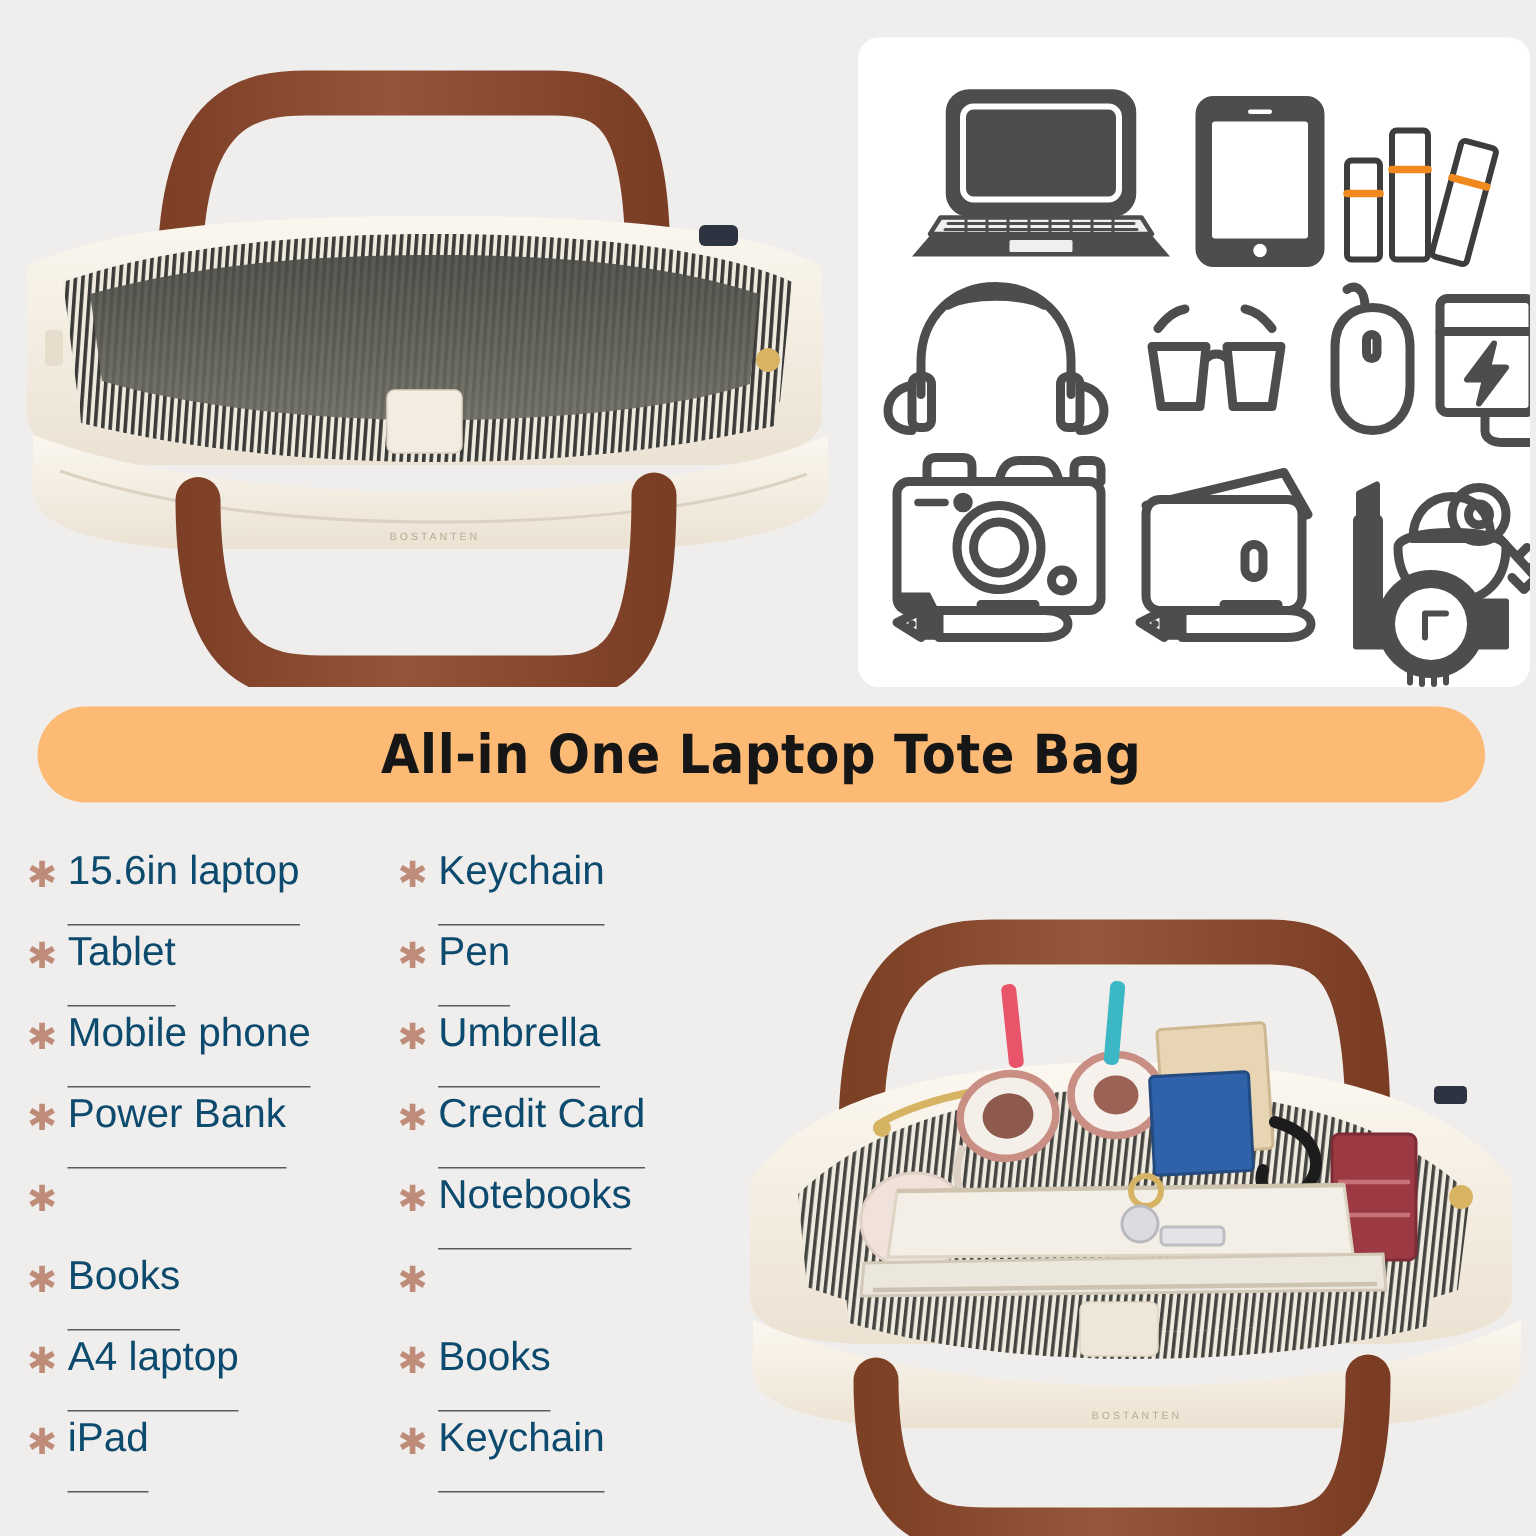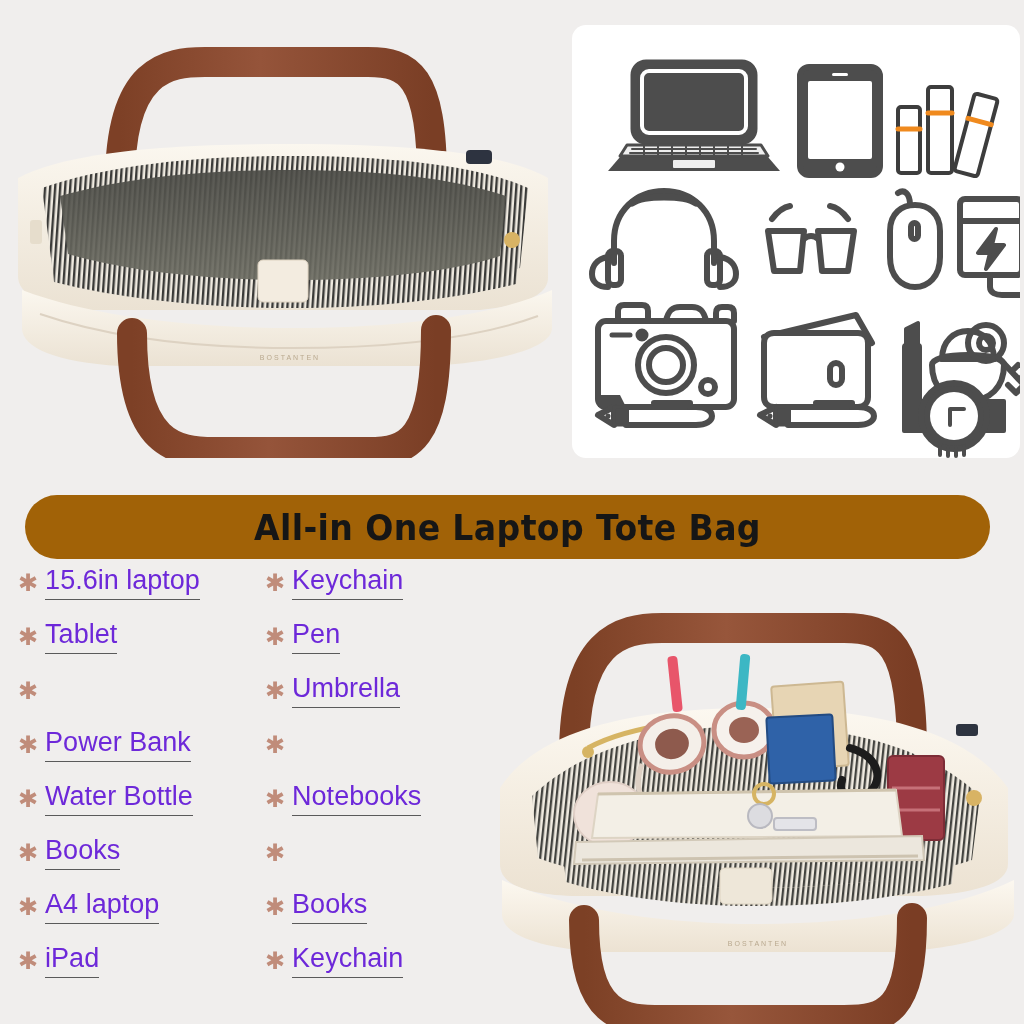--- a/index.html
+++ b/index.html
@@ -16,22 +16,22 @@
   .bag-bottom{position:absolute;left:492px;top:588px;width:532px;height:436px;}
 
   
   .icon-card{
     position:absolute;left:572px;top:25px;width:448px;height:433px;
     background:#ffffff;border-radius:14px;
   }
 
   
   .banner{
-    position:absolute;left:25px;top:495px;width:965px;height:64px;
-    background:#a16207;border-radius:32px;
+    position:absolute;left:25px;top:471px;width:965px;height:64px;
+    background:#fdba74;border-radius:32px;
     display:flex;align-items:center;justify-content:center;
   }
   .banner-text{
     font-family:"DejaVu Sans", sans-serif;
     font-weight:bold;font-size:36px;letter-spacing:.4px;
     color:#161616;white-space:nowrap;
     transform:scaleX(.92);
   }
 
   
@@ -42,25 +42,25 @@
     display:flex;align-items:flex-start;
     height:54px;
   }
   .ast{
     color:#c08c7a;font-size:24px;line-height:1;
     margin-right:7px;margin-top:5px;flex:0 0 auto;
     font-family:"DejaVu Sans", sans-serif;
   }
   .feat-label{
     display:inline-block;
-    font-size:27px;line-height:1.05;color:#6d28d9;
+    font-size:27px;line-height:1.05;color:#0c4a6e;
     font-family:"Liberation Sans", sans-serif;
     font-weight:400;
     border-bottom:1.5px solid #5a5a5a;
-    padding-bottom:5px;
+    padding-bottom:22px;
     white-space:nowrap;
   }
 </style>
 </head>
 <body>
 
 <div class="stage">
 
   <div class="bag-top">
     <svg viewBox="0 0 572 430" width="572" height="430">
@@ -251,28 +251,28 @@
     <div class="feat">
       <span class="ast">✱</span>
       <span class="feat-label">15.6in laptop</span>
     </div>
     <div class="feat">
       <span class="ast">✱</span>
       <span class="feat-label">Tablet</span>
     </div>
     <div class="feat">
       <span class="ast">✱</span>
+      <span class="feat-label">Mobile phone</span>
     </div>
     <div class="feat">
       <span class="ast">✱</span>
       <span class="feat-label">Power Bank</span>
     </div>
     <div class="feat">
       <span class="ast">✱</span>
-      <span class="feat-label">Water Bottle</span>
     </div>
     <div class="feat">
       <span class="ast">✱</span>
       <span class="feat-label">Books</span>
     </div>
     <div class="feat">
       <span class="ast">✱</span>
       <span class="feat-label">A4 laptop</span>
     </div>
     <div class="feat">
@@ -289,20 +289,21 @@
     <div class="feat">
       <span class="ast">✱</span>
       <span class="feat-label">Pen</span>
     </div>
     <div class="feat">
       <span class="ast">✱</span>
       <span class="feat-label">Umbrella</span>
     </div>
     <div class="feat">
       <span class="ast">✱</span>
+      <span class="feat-label">Credit Card</span>
     </div>
     <div class="feat">
       <span class="ast">✱</span>
       <span class="feat-label">Notebooks</span>
     </div>
     <div class="feat">
       <span class="ast">✱</span>
     </div>
     <div class="feat">
       <span class="ast">✱</span>

